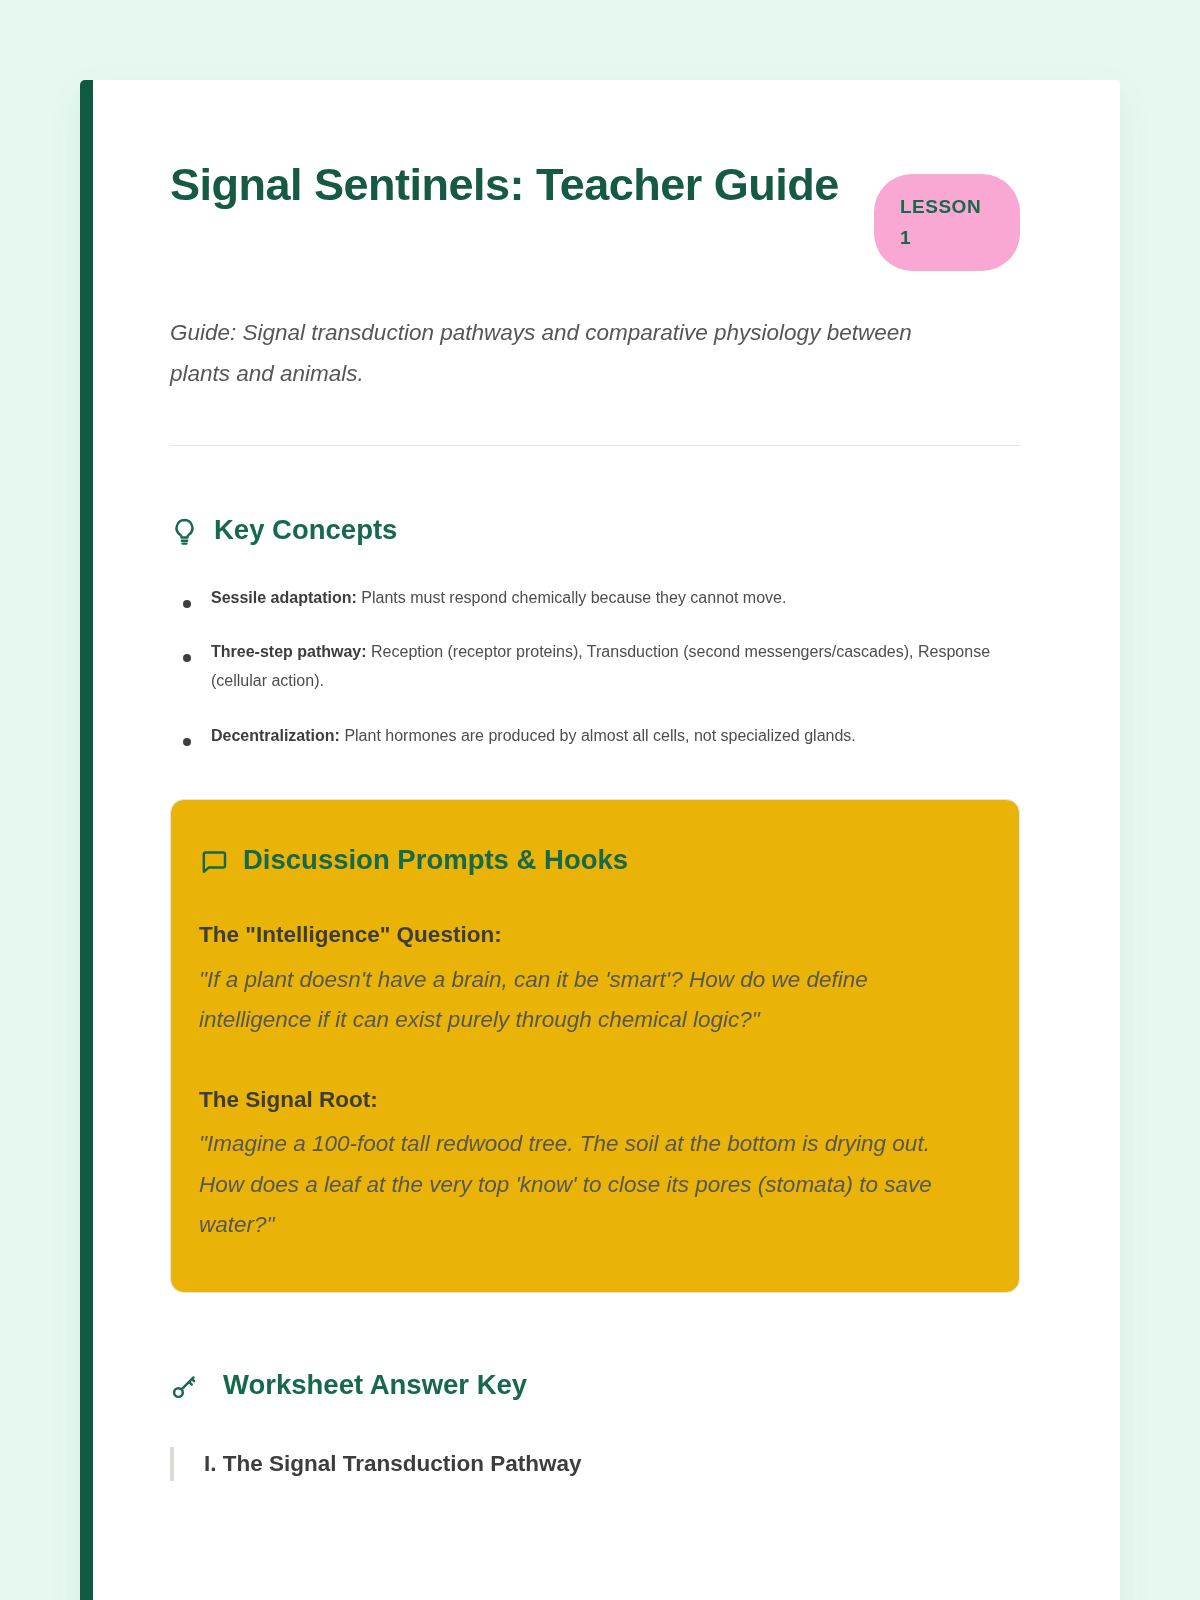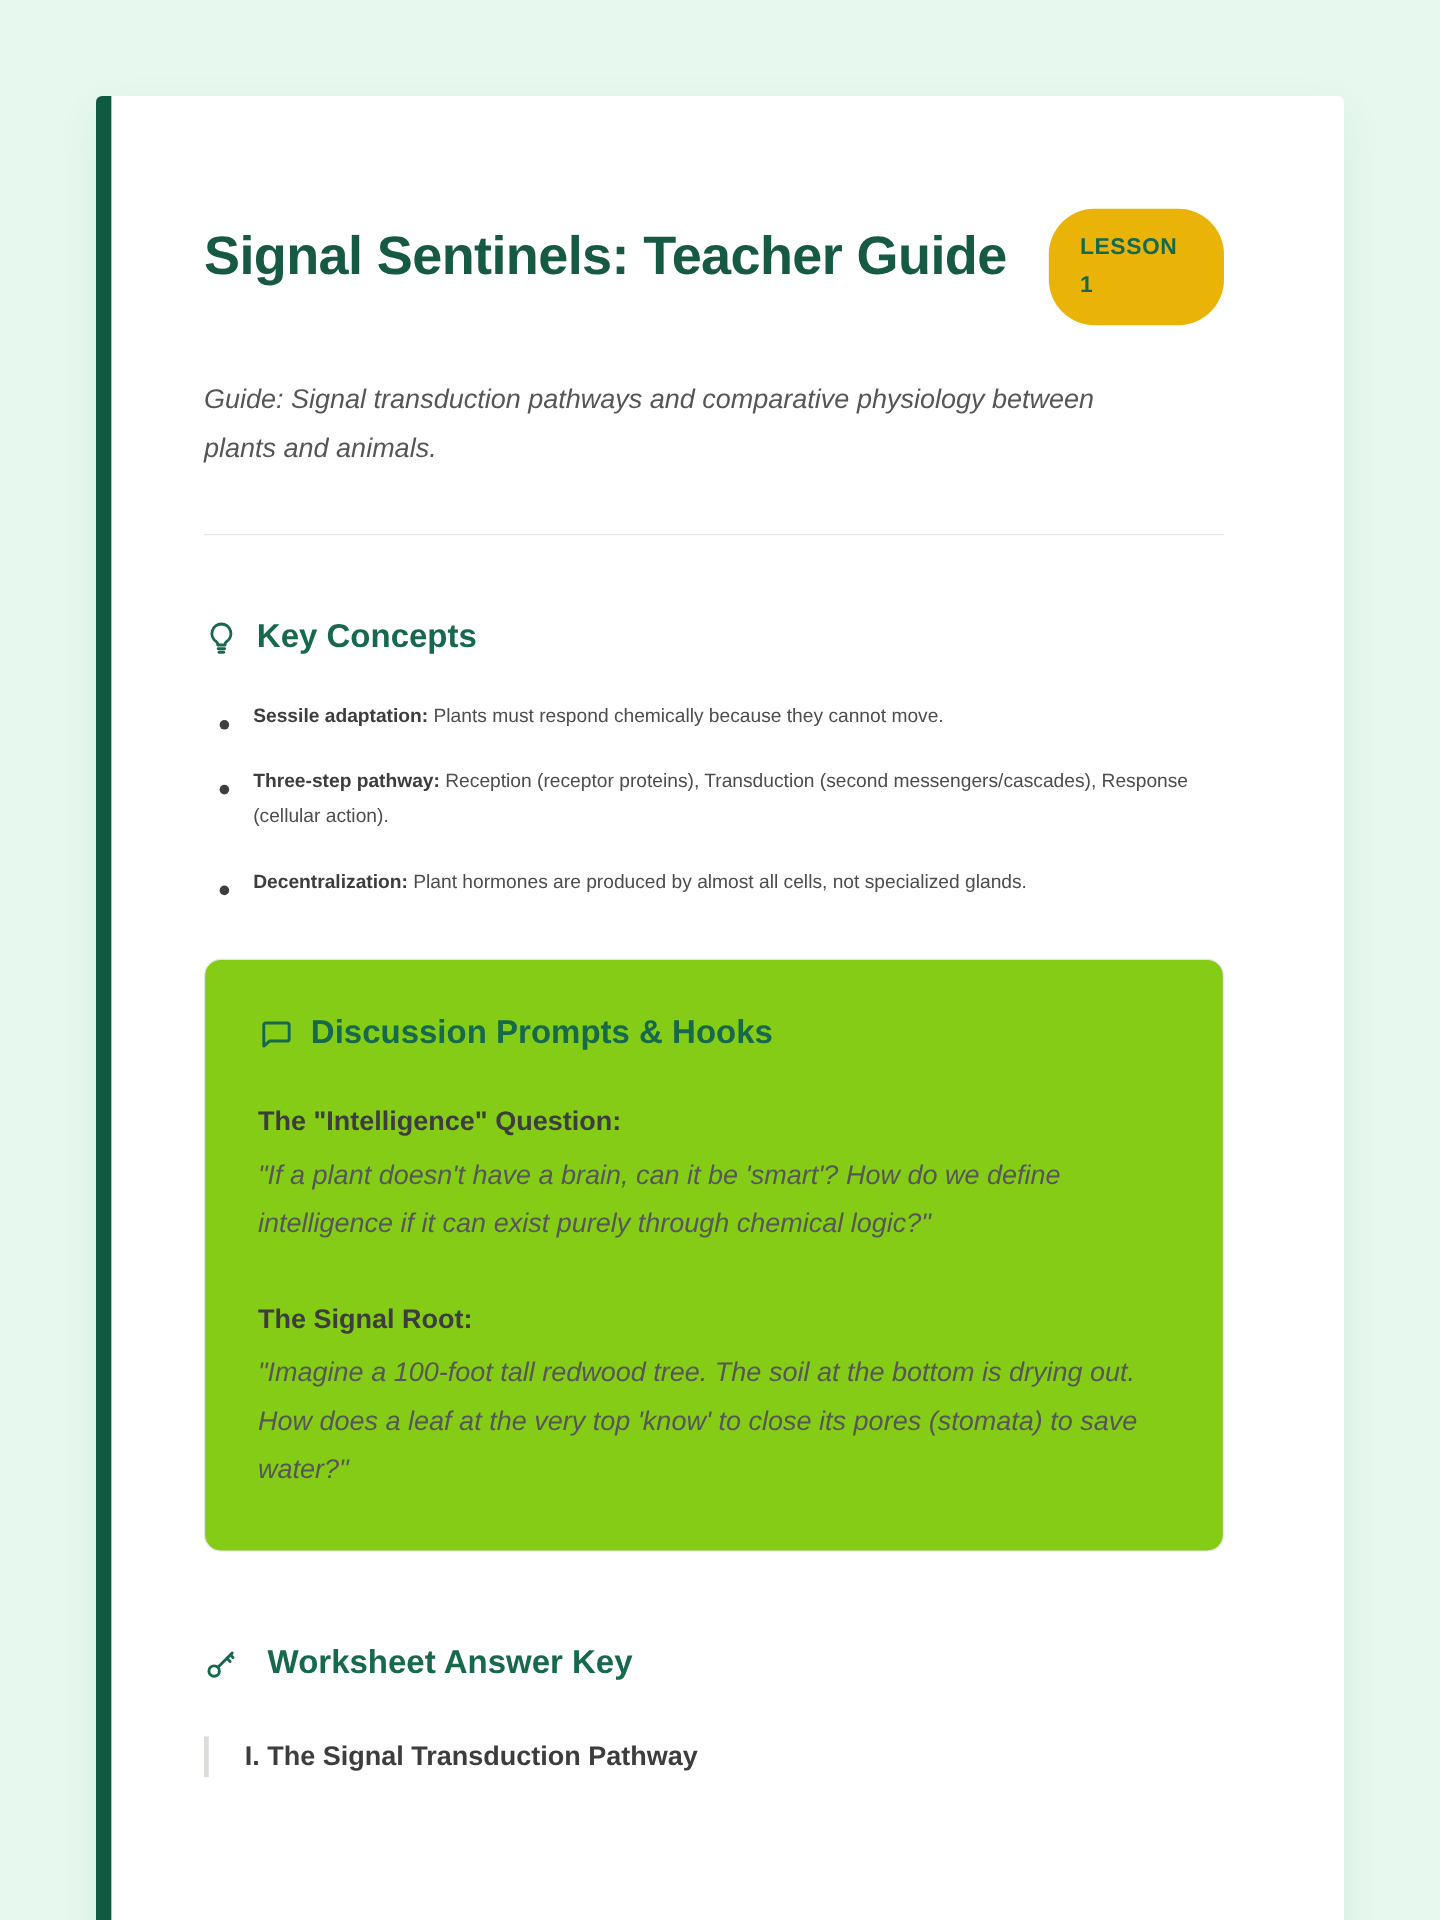--- a/index.html
+++ b/index.html
@@ -25,24 +25,23 @@
     justify-content: space-between;
     align-items: flex-start;
   }
   .page-title {
     width: 690px;
     font-size: 45px;
     line-height: 1.18;
     font-weight: bold;
     letter-spacing: -0.5px;
     color: #175a43;
-    margin-top: 28px;
   }
   .lesson-badge {
-    background: #eab308;
+    background: #f9a8d4;
     color: #17694c;
     font-size: 19px;
     font-weight: bold;
     letter-spacing: 0.5px;
     border-radius: 38px;
     padding: 17px 26px;
     width: 146px;
     min-height: 82px;
     line-height: 1.65;
     margin-top: 16px;
@@ -84,24 +83,24 @@
     position: absolute;
     left: 13px; top: 16px;
     width: 8px; height: 8px;
     border-radius: 50%;
     background: #3f3f3f;
   }
   .term { font-weight: bold; color: #3d3d3d; }
   .prompt-box {
     margin-top: 48px;
     width: 850px;
-    background: #84cc16;
+    background: #eab308;
     border: 1px solid #e5e5e1;
     border-radius: 14px;
-    padding: 44px 46px 46px 44px;
+    padding: 44px 46px 46px 28px;
   }
   .prompt-label {
     margin-top: 42px;
     font-size: 22.5px;
     font-weight: bold;
     color: #3d3d3d;
     line-height: 1.5;
   }
   .prompt-quote {
     margin-top: 8px;

